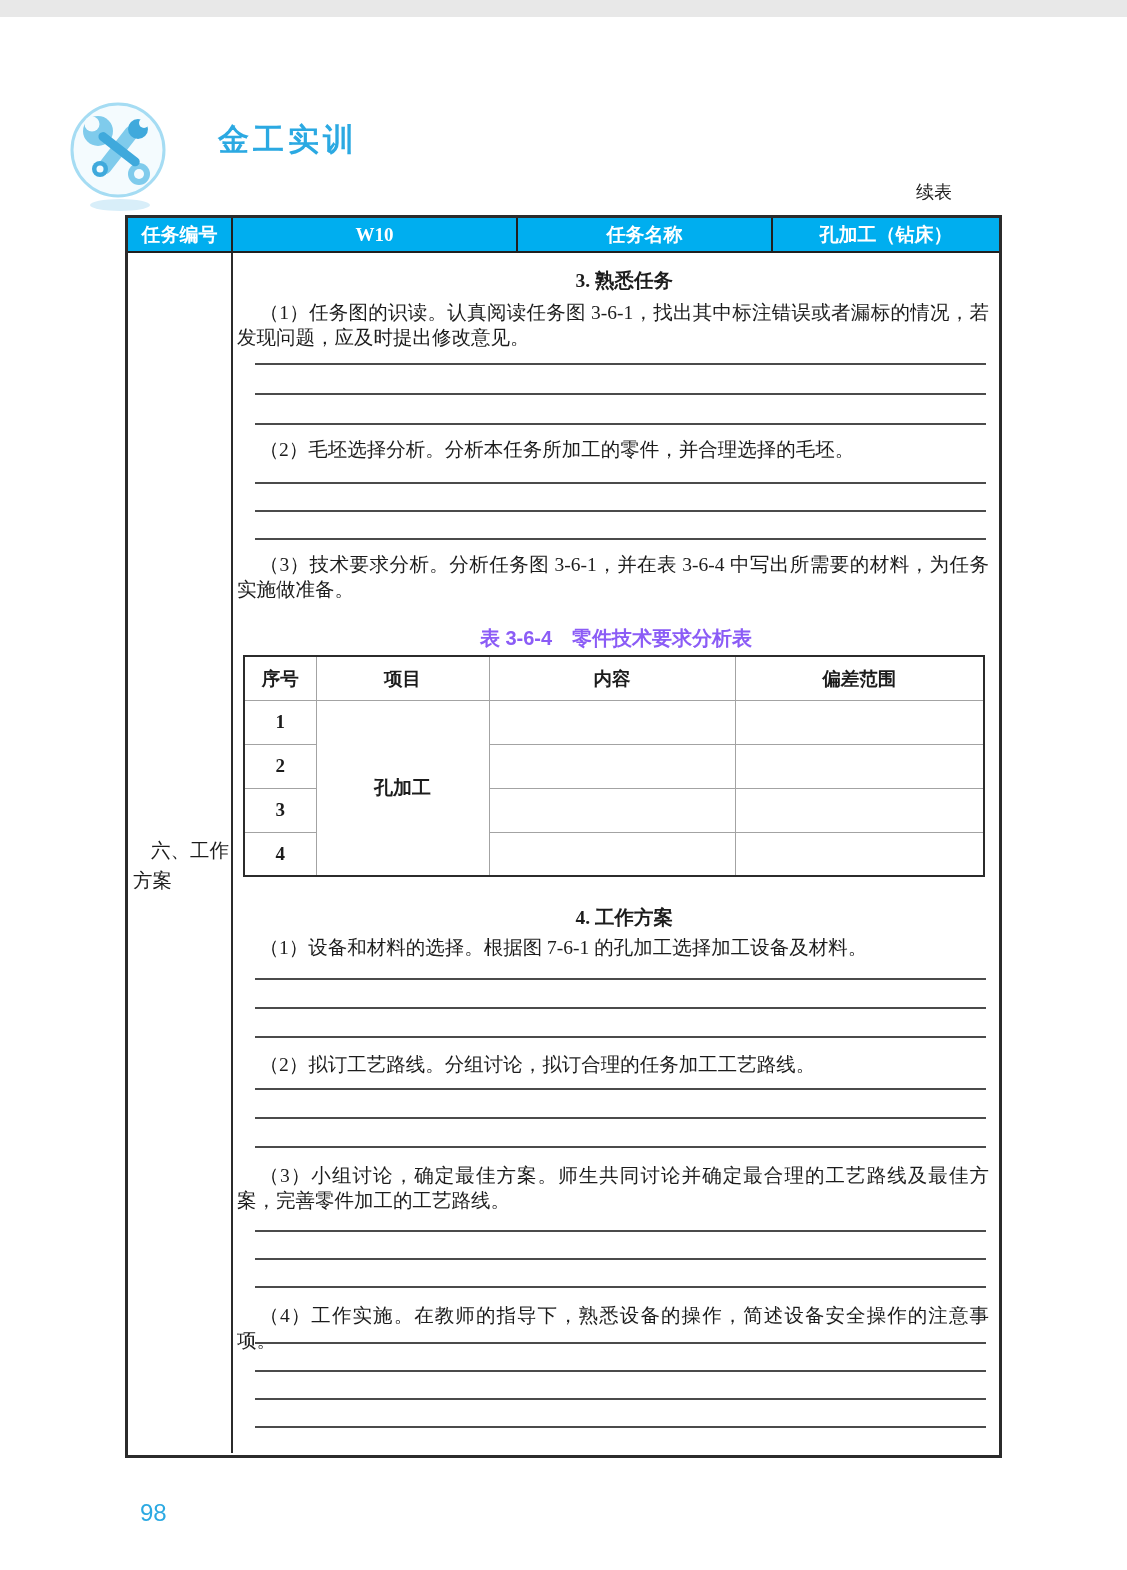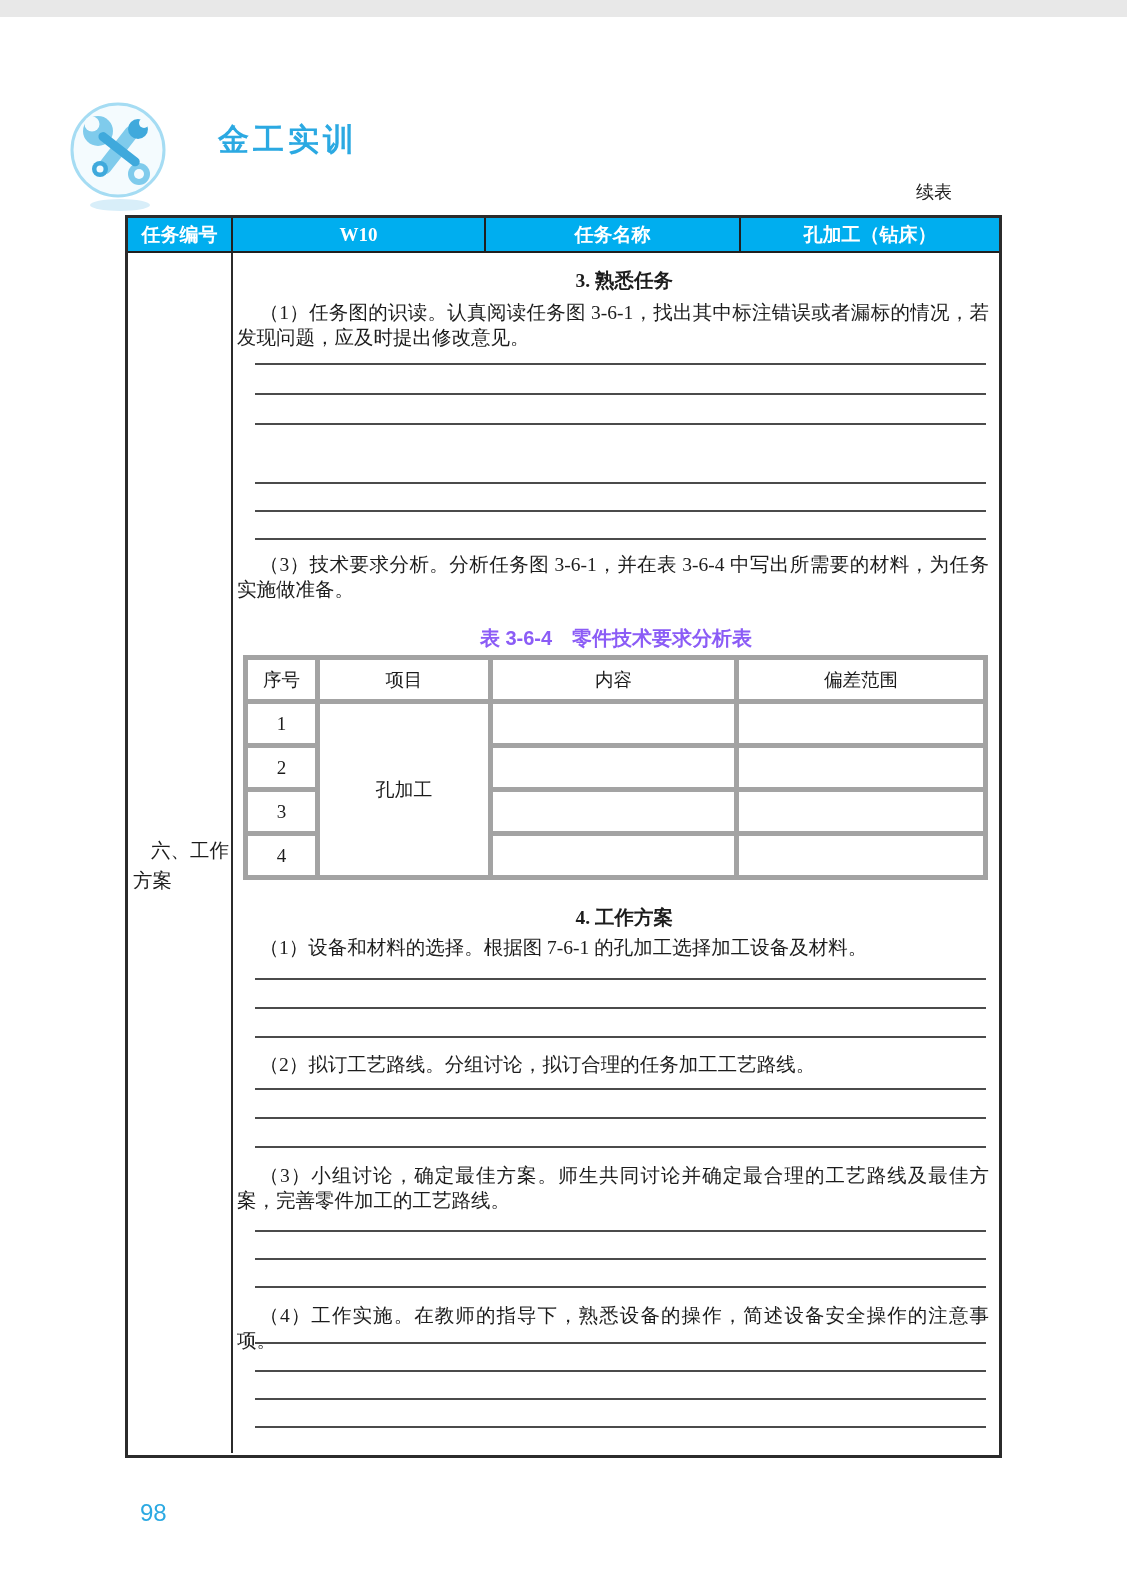--- a/index.html
+++ b/index.html
@@ -26,21 +26,21 @@
     border:3px solid #2b2b2b; background:#fff;
   }
   .head-row { display:flex; height:35px; border-bottom:2px solid #1f1f1f; }
   .head-cell {
     background:#00AEEF; color:#ffffff; font-weight:bold; font-size:19px;
     display:flex; align-items:center; justify-content:center;
     font-family:"Liberation Sans","DejaVu Sans",sans-serif;
     border-right:2px solid #1f1f1f;
   }
   .head-cell.serif { font-family:"Liberation Serif","DejaVu Serif",serif; }
-  .hc1 { width:105px;text-align:right; } .hc2 { width:253px; } .hc3 { width:255px; }
+  .hc1 { width:105px;text-align:right; } .hc2 { width:285px; } .hc3 { width:255px; }
   .hc4 { flex:1; border-right:none; }
   .body-row { display:flex; height:1200px; }
   .side-cell { width:105px; border-right:2px solid #2b2b2b; position:relative; }
   .side-label {
     position:absolute; top:583px; left:5px; width:97px;
     font-size:19.5px; line-height:30px; text-indent:18px;
   }
   .content-cell { flex:1; position:relative; }
   
   .blk { position:absolute; left:4px; right:10px; }
@@ -51,22 +51,22 @@
   .sp30 .rule { height:30px; } .sp29 .rule { height:29px; } .sp28 .rule { height:28px; }
   .caption {
     position:absolute; left:0; right:0; text-align:center;
     font-size:20px; font-weight:bold; color:#8b5cf6;
     font-family:"Liberation Sans","DejaVu Sans",sans-serif;
   }
   
   .analysis { position:absolute; left:10px; top:402px; width:740px;
     border-collapse:collapse; table-layout:fixed; }
   .analysis th, .analysis td {
-    border:5px solid #a3a3a3; height:44px; text-align:center; vertical-align:middle;
-    font-size:19px; font-weight:normal;
+    border:1px solid #a3a3a3; height:44px; text-align:center; vertical-align:middle;
+    font-size:19px; font-weight:bold;
   }
   .analysis { border:2px solid #2b2b2b; }
   .analysis th { font-size:18.5px; }
   .col-no { width:72px; } .col-item { width:173px; }
   .col-content { width:246px; } .col-dev { width:249px; }
   
   .page-number {
     position:absolute; left:140px; top:1482px; font-size:24px; color:#2BA9E2;
     font-family:"Liberation Sans","DejaVu Sans",sans-serif;
   }
@@ -115,20 +115,21 @@
 
         <div class="blk heading" style="top:12px">3. 熟悉任务</div>
         <div class="blk para" style="top:47px">（1）任务图的识读。认真阅读任务图 3-6-1，找出其中标注错误或者漏标的情况，若发现问题，应及时提出修改意见。</div>
 
         <div class="rules sp30" style="top:82px">
           <div class="rule"></div>
           <div class="rule"></div>
           <div class="rule"></div>
         </div>
 
+        <div class="blk para" style="top:184px">（2）毛坯选择分析。分析本任务所加工的零件，并合理选择的毛坯。</div>
 
         <div class="rules sp28" style="top:203px">
           <div class="rule"></div>
           <div class="rule"></div>
           <div class="rule"></div>
         </div>
 
         <div class="blk para" style="top:299px">（3）技术要求分析。分析任务图 3-6-1，并在表 3-6-4 中写出所需要的材料，为任务实施做准备。</div>
 
         <div class="caption" style="top:372px">表 3-6-4　零件技术要求分析表</div>

